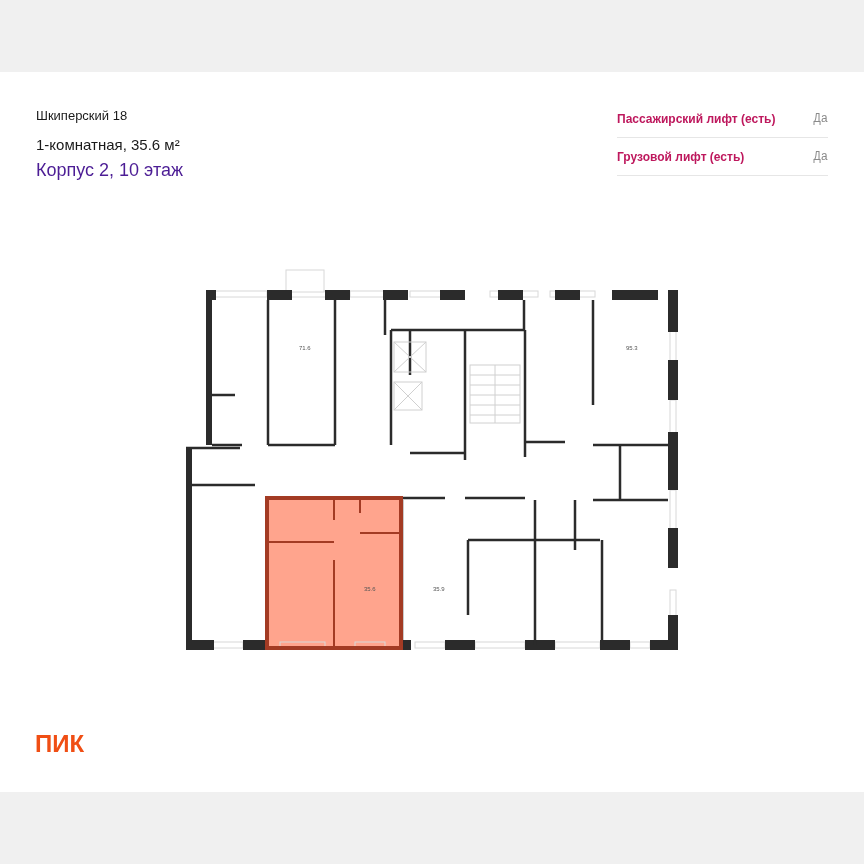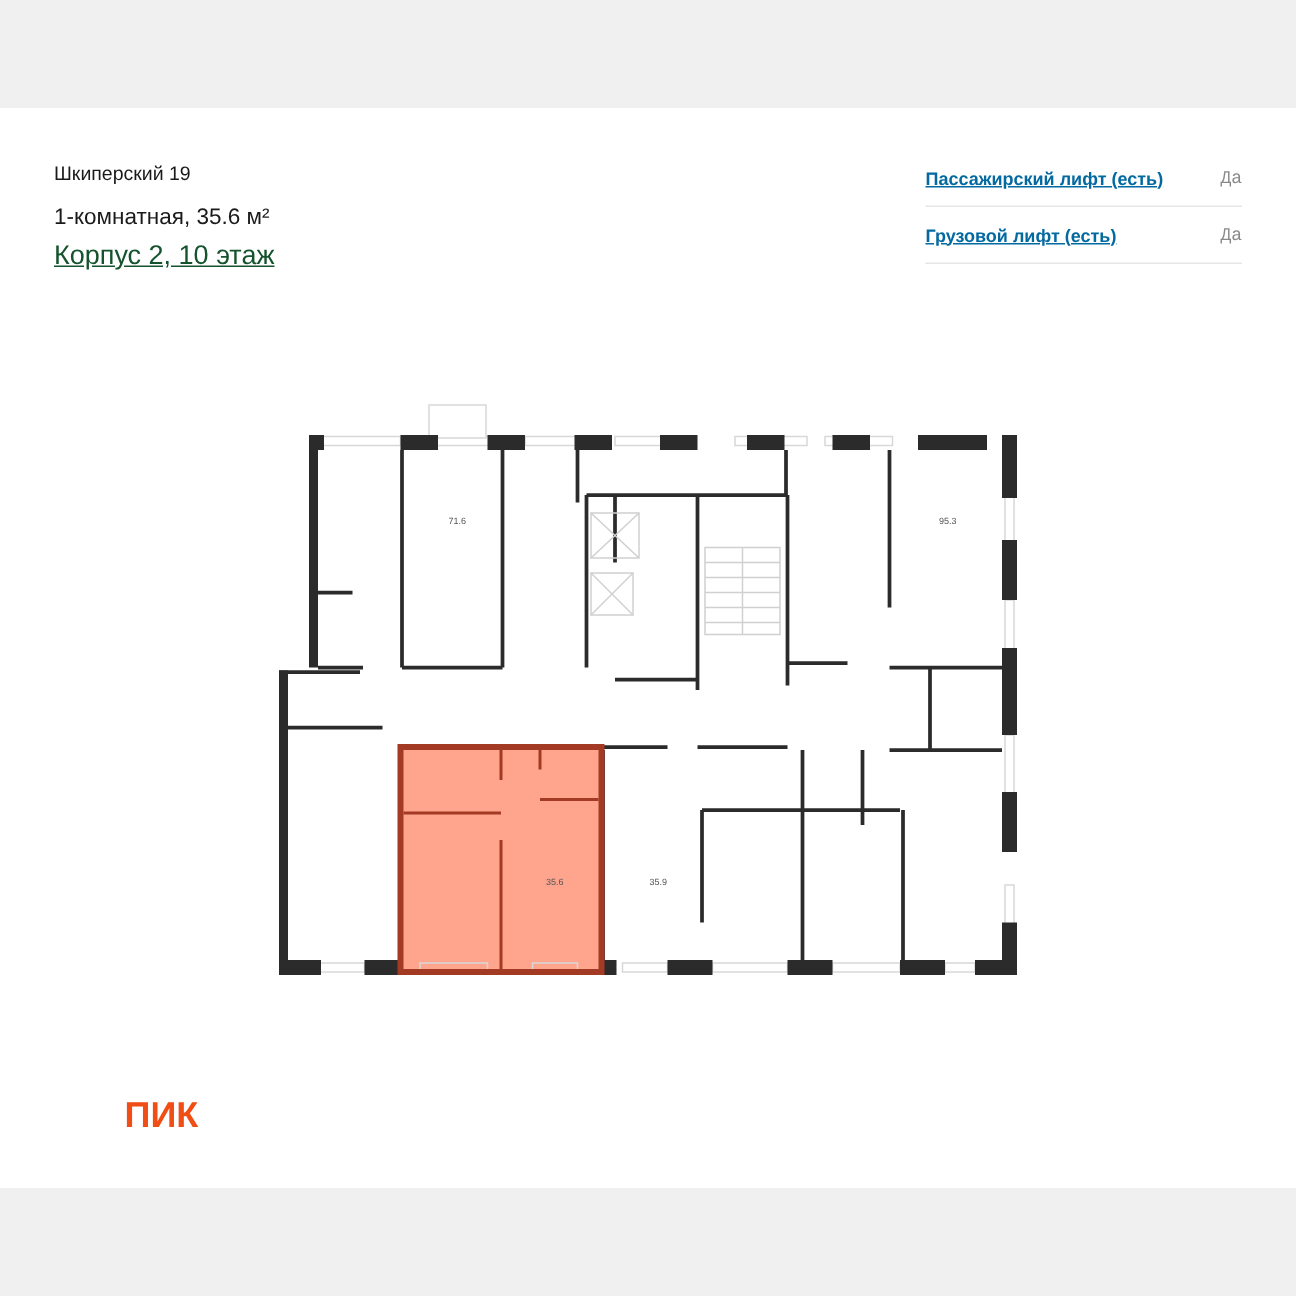--- a/index.html
+++ b/index.html
@@ -3,42 +3,42 @@
 <meta charset="utf-8">
 <style>
   html, body { margin: 0; padding: 0; }
   body {
     width: 864px; height: 864px; background: #f0f0f0;
     font-family: "Liberation Sans", sans-serif; position: relative; overflow: hidden;
   }
   .card { position: absolute; left: 0; top: 72px; width: 864px; height: 720px; background: #ffffff; }
   .project { position: absolute; left: 36px; top: 108px; font-size: 13px; color: #1a1a1a; }
   .title { position: absolute; left: 36px; top: 136px; font-size: 15px; color: #1a1a1a; }
-  .subtitle { position: absolute; left: 36px; top: 160px; font-size: 18px; color: #14532d; text-decoration: underline; }
+  .subtitle { position: absolute; left: 36px; top: 160px; font-size: 18px; color: #4c1d95; }
   .features { position: absolute; left: 617px; top: 100px; width: 211px; }
   .feat-row {
     display: flex; justify-content: space-between; align-items: center;
     height: 37px; border-bottom: 1px solid #e6e6e6; font-size: 12px;
   }
-  .feat-label { color: #0369a1; font-weight: bold; text-decoration: underline; }
+  .feat-label { color: #be185d; font-weight: bold; }
   .feat-value { color: #8a8a8a; font-family: Liberation Mono, monospace; }
   .logo {
     position: absolute; left: 35px; top: 730px; font-size: 24px; font-weight: bold;
-    color: #f04e14; letter-spacing: 0px; margin-left: 48px;
+    color: #f04e14; letter-spacing: 0px;
   }
   .plan { position: absolute; left: 180px; top: 260px; width: 510px; height: 400px; }
   .plan svg { width: 510px; height: 400px; display: block; }
   .area-label { position: absolute; font-size: 6px; color: #555; }
 </style>
 </head>
 <body>
 
 <div class="card"></div>
 
-<div class="project">Шкиперский 19</div>
+<div class="project">Шкиперский 18</div>
 <div class="title">1-комнатная, 35.6 м²</div>
 <div class="subtitle">Корпус 2, 10 этаж</div>
 
 <div class="features">
   <div class="feat-row">
     <span class="feat-label">Пассажирский лифт (есть)</span>
     <span class="feat-value">Да</span>
   </div>
   <div class="feat-row">
     <span class="feat-label">Грузовой лифт (есть)</span>

